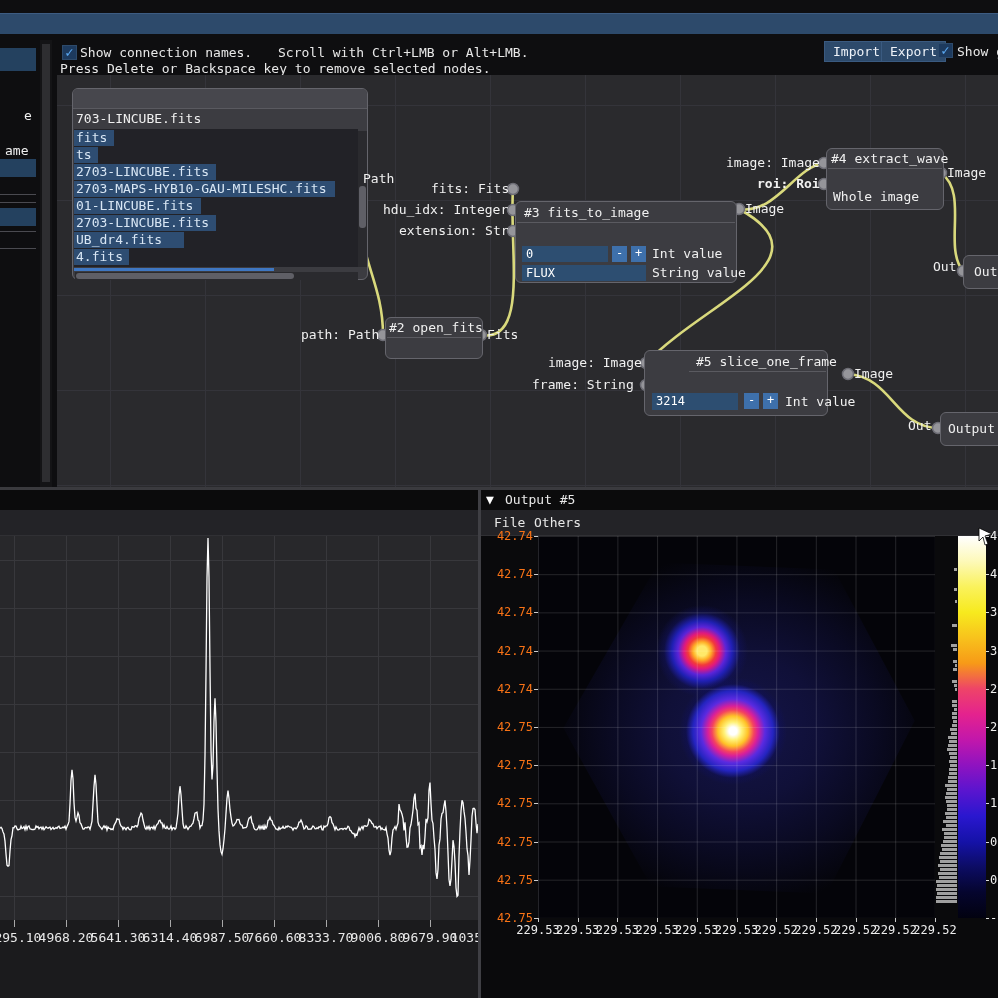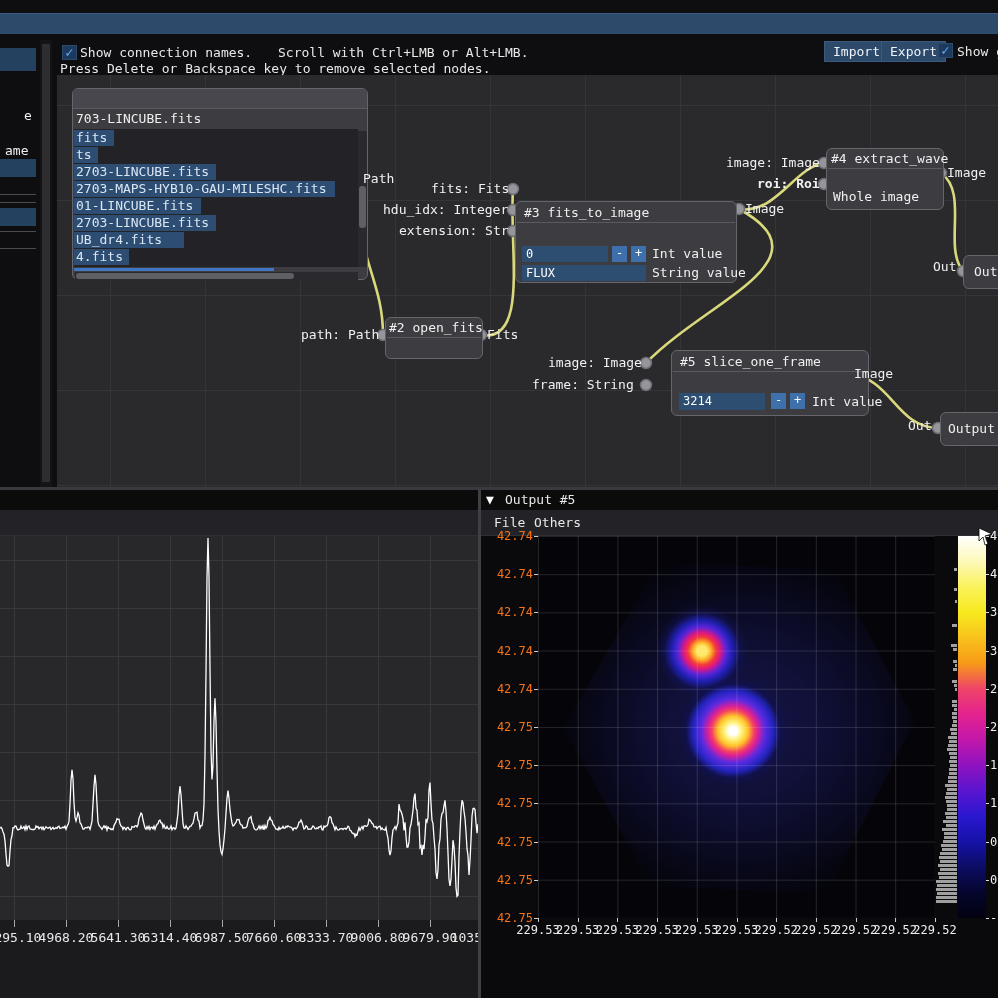--- a/index.html
+++ b/index.html
@@ -199,21 +199,21 @@
       <div class="field" style="left:6px;top:63px;width:124px;height:16px;">FLUX</div>
       <div class="wlabel" style="left:136px;top:63px;">String value</div>
     </div>
 
     <div class="node" style="left:769px;top:73px;width:118px;height:62px;">
       <div class="node-title" style="padding:2px 4px;">#4 extract_wave</div>
       <div class="node-sep"></div>
       <div class="wlabel" style="left:6px;top:40px;">Whole image</div>
     </div>
 
-    <div class="node" style="left:614px;top:275px;width:198px;height:66px;">
+    <div class="node" style="left:587px;top:275px;width:184px;height:66px;padding-left:43px;">
       <div class="node-title">#5 slice_one_frame</div>
       <div class="node-sep"></div>
       <div class="field" style="left:7px;top:42px;width:86px;height:17px;">3214</div>
       <div class="stepbtn" style="left:99px;top:42px;">-</div>
       <div class="stepbtn" style="left:118px;top:42px;">+</div>
       <div class="wlabel" style="left:140px;top:43px;">Int value</div>
     </div>
 
     <div class="node" style="left:906px;top:180px;width:80px;height:34px;">
       <div class="node-title" style="padding:8px 4px 2px 10px;">Outp</div>

